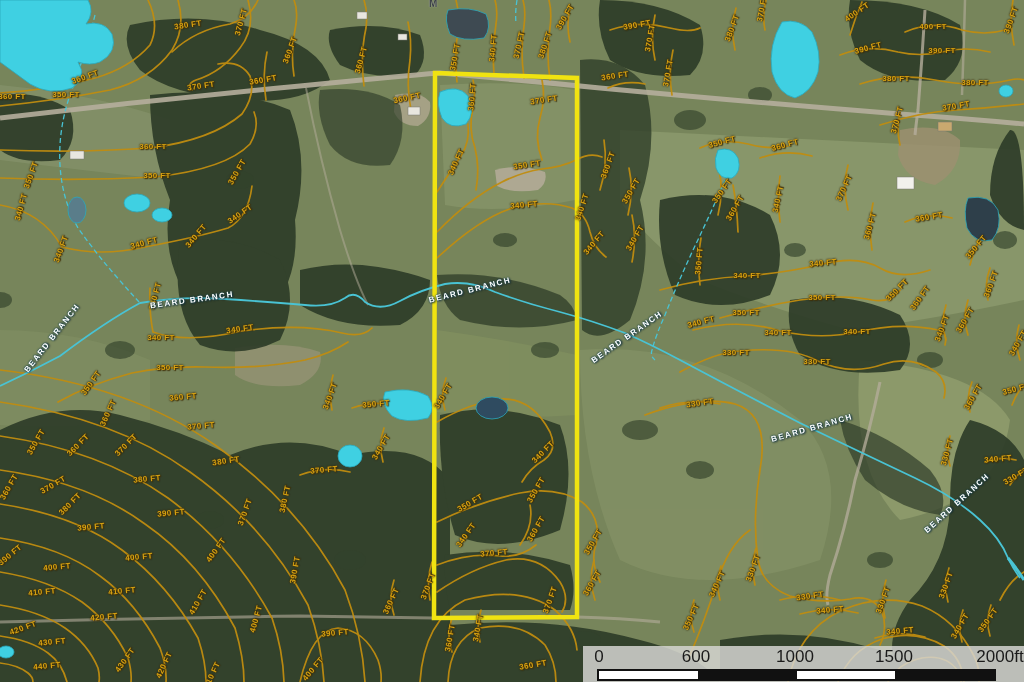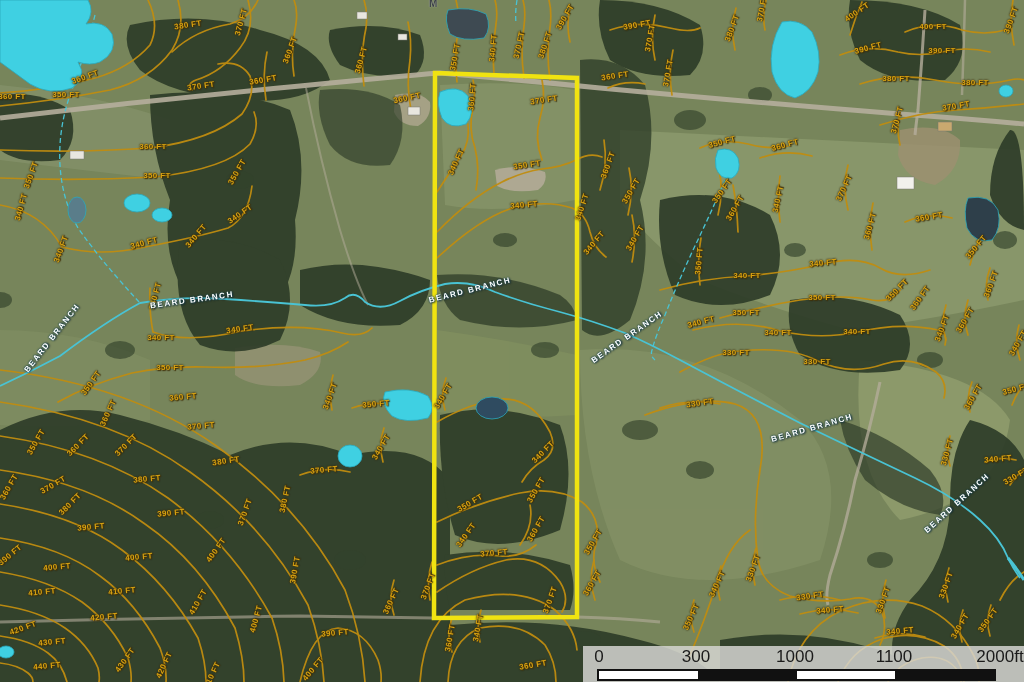--- a/index.html
+++ b/index.html
@@ -403,23 +403,23 @@
       <span class="slabel" style="left: 192px; top: 300px; transform: translate(-50%, -50%) rotate(-8deg);">BEARD BRANCH</span>
       <span class="slabel" style="left: 470px; top: 290px; transform: translate(-50%, -50%) rotate(-14deg);">BEARD BRANCH</span>
       <span class="slabel" style="left: 627px; top: 337px; transform: translate(-50%, -50%) rotate(-35deg);">BEARD BRANCH</span>
       <span class="slabel" style="left: 812px; top: 428px; transform: translate(-50%, -50%) rotate(-16deg);">BEARD BRANCH</span>
       <span class="slabel" style="left: 957px; top: 503px; transform: translate(-50%, -50%) rotate(-42deg);">BEARD BRANCH</span>
     </div>
 
   <div id="scalebar">
     <div class="ticks">
       <span class="tick" style="left:16px">0</span>
-      <span class="tick" style="left:113px">300</span>
+      <span class="tick" style="left:113px">600</span>
       <span class="tick" style="left:212px">1000</span>
-      <span class="tick" style="left:311px">1100</span>
+      <span class="tick" style="left:311px">1500</span>
       <span class="tick" style="left:417px">2000ft</span>
     </div>
     <div class="bar">
       <div class="seg w"></div>
         <div class="seg b"></div>
         <div class="seg w"></div>
         <div class="seg b"></div>
     </div>
   </div>
 </div>

